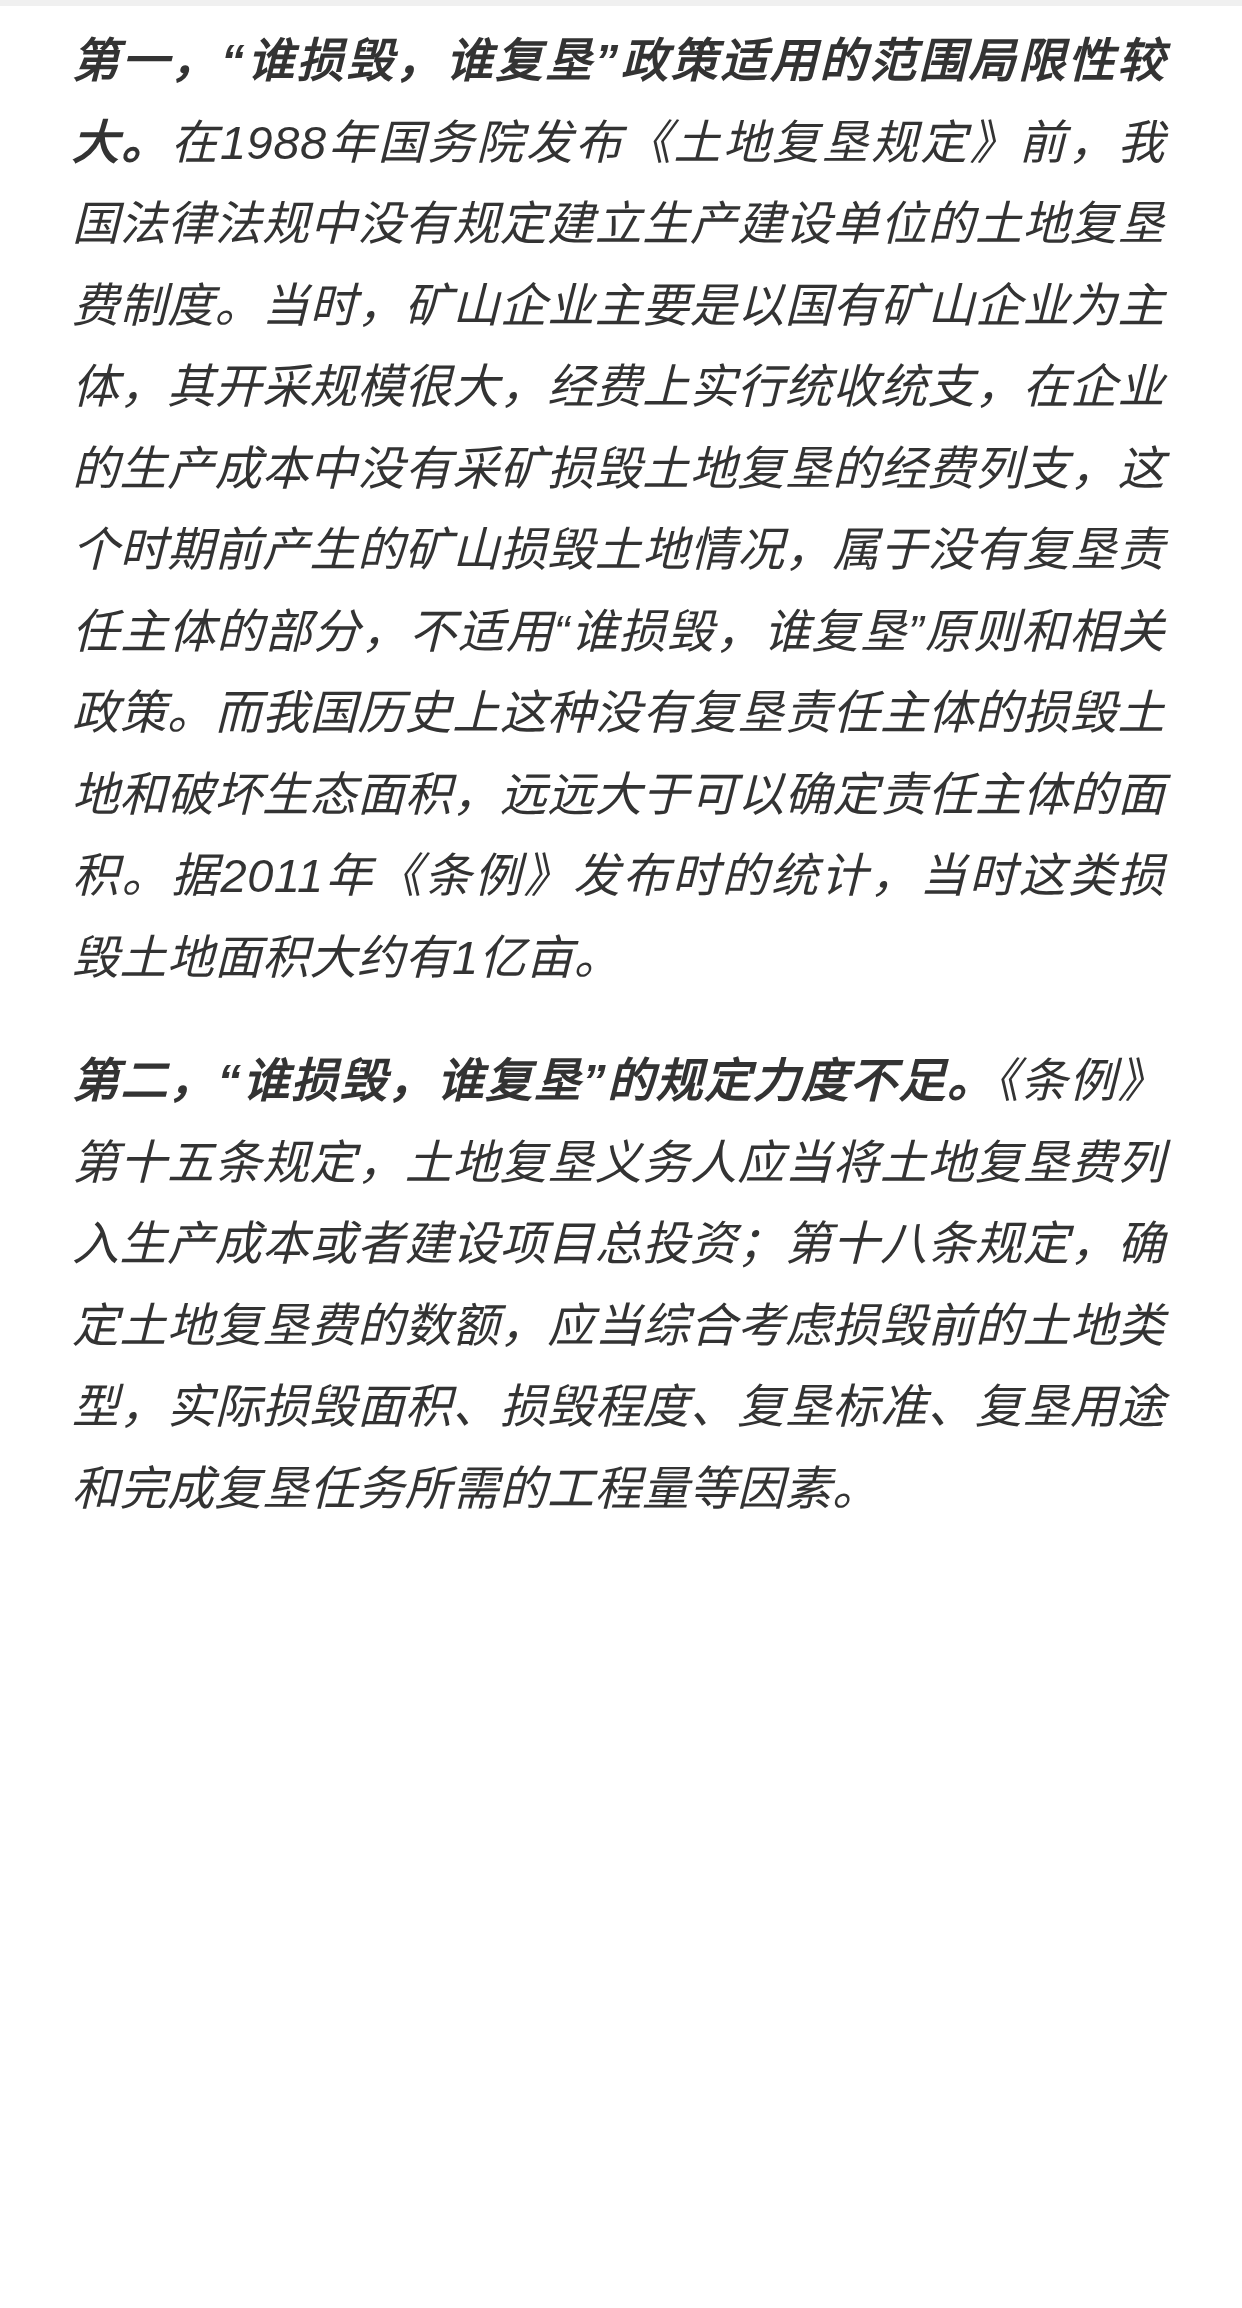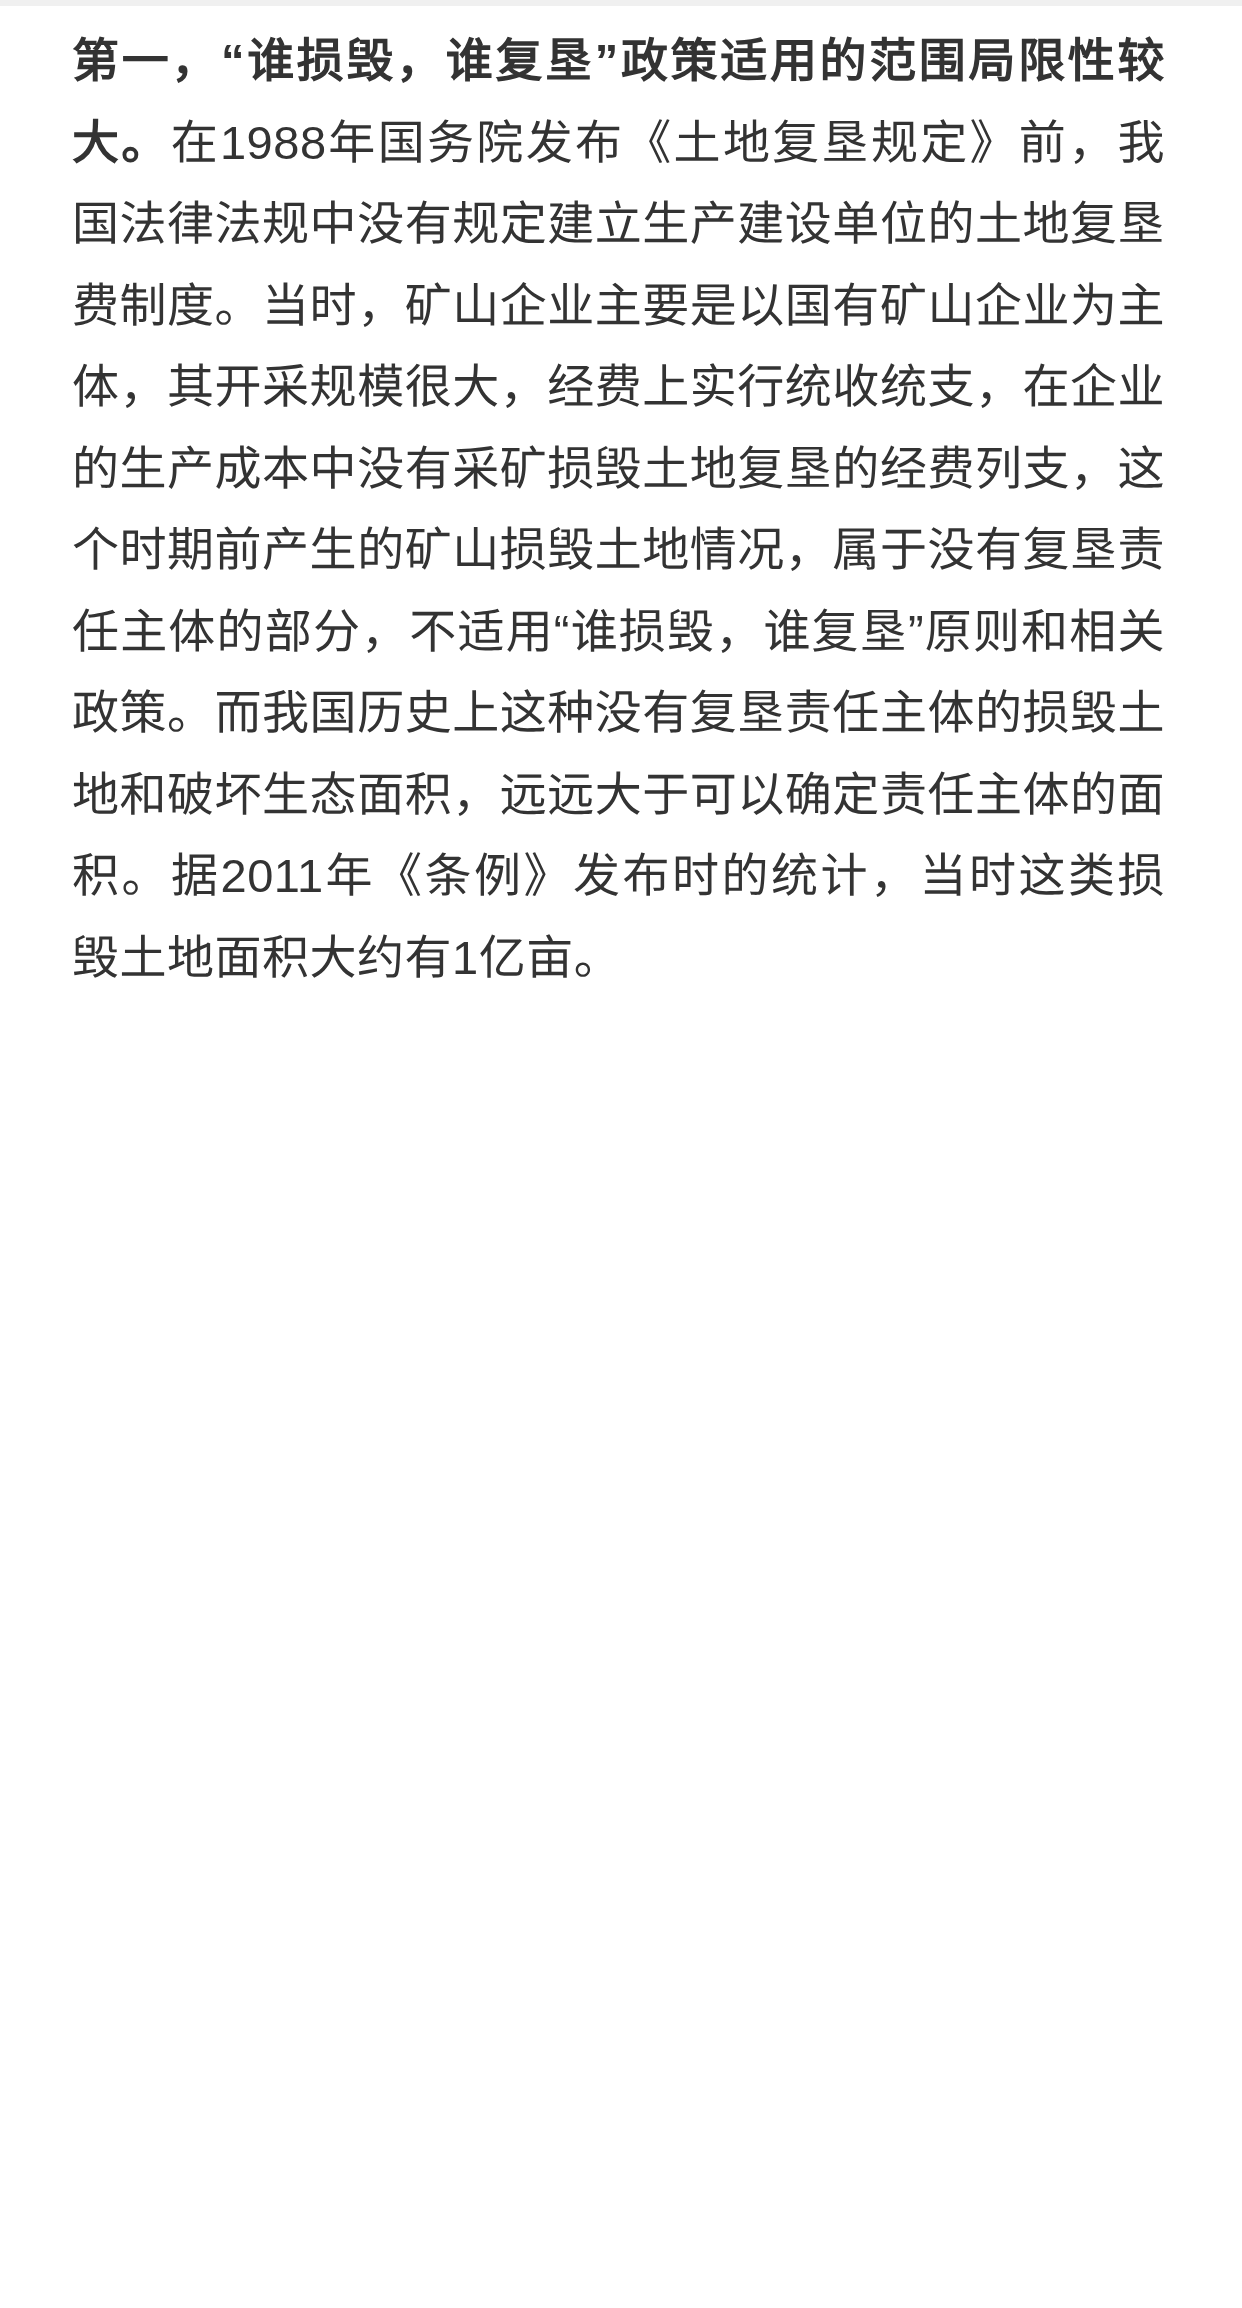--- a/index.html
+++ b/index.html
@@ -19,20 +19,21 @@
     background: #f0f0f0;
   }
   .article {
     padding: 14px 77px 0 72px;
     color: #333333;
     font-size: 47px;
     line-height: 81.5px;
     text-align: justify;
     text-justify: inter-ideograph;
     letter-spacing: 0.5px;
+    font-style: italic;
   }
   .article p {
     margin: 0 0 42px 0;
     word-break: break-all;
   }
   .article p:last-child {
     margin-bottom: 0;
   }
   .lead {
     font-weight: 700;
@@ -44,13 +45,16 @@
 </style>
 </head>
 <body>
 
 <div class="top-divider"></div>
 
 <main class="article">
   <p>
     <span class="lead">第一，“谁损毁，谁复垦”政策适用的范围局限性较大。</span><span>在1988年国务院发布《土地复垦规定》前，我国法律法规中没有规定建立生产建设单位的土地复垦费制度。当时，矿山企业主要是以国有矿山企业为主体，其开采规模很大，经费上实行统收统支，在企业的生产成本中没有采矿损毁土地复垦的经费列支，这个时期前产生的矿山损毁土地情况，属于没有复垦责任主体的部分，不适用“谁损毁，谁复垦”原则和相关政策。而我国历史上这种没有复垦责任主体的损毁土地和破坏生态面积，远远大于可以确定责任主体的面积。据2011年《条例》发布时的统计，当时这类损毁土地面积大约有1亿亩。</span>
   </p>
+  <p>
+    <span class="lead">第二，“谁损毁，谁复垦”的规定力度不足。</span><span>《条例》第十五条规定，土地复垦义务人应当将土地复垦费列入生产成本或者建设项目总投资；第十八条规定，确定土地复垦费的数额，应当综合考虑损毁前的土地类型，实际损毁面积、损毁程度、复垦标准、复垦用途和完成复垦任务所需的工程量等因素。</span>
+  </p>
 </main>
 
 </body></html>

